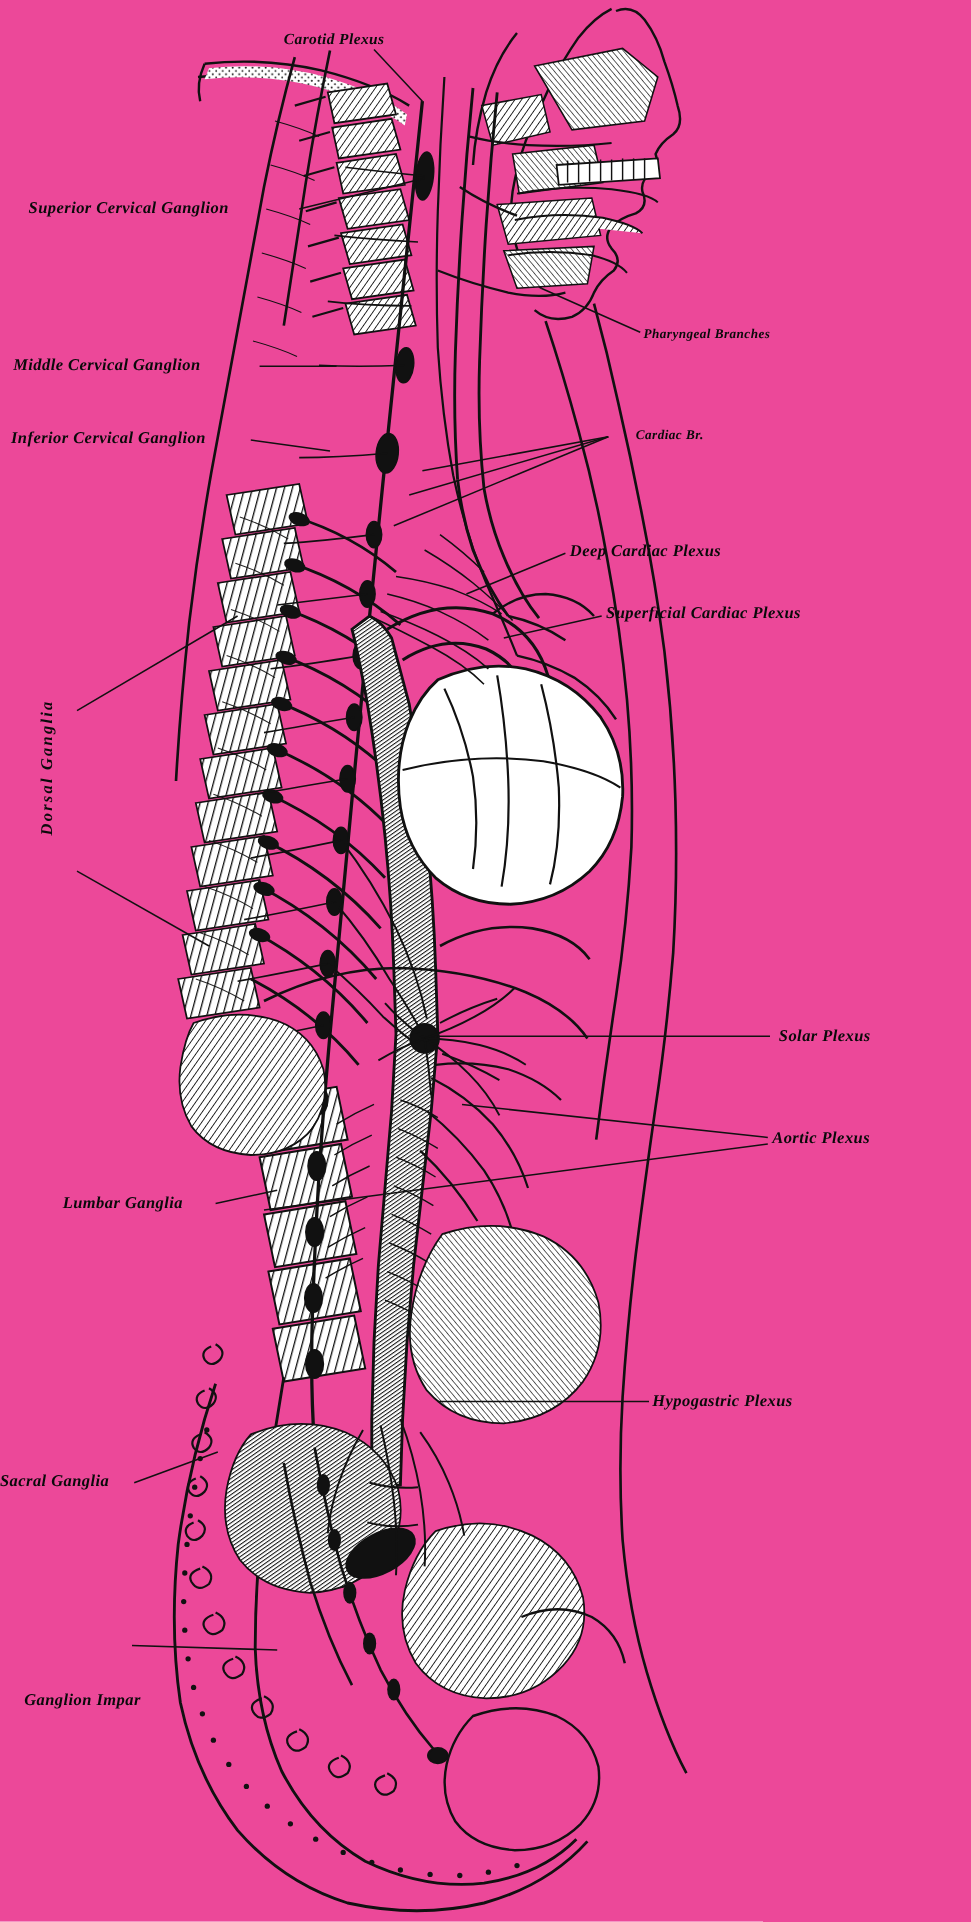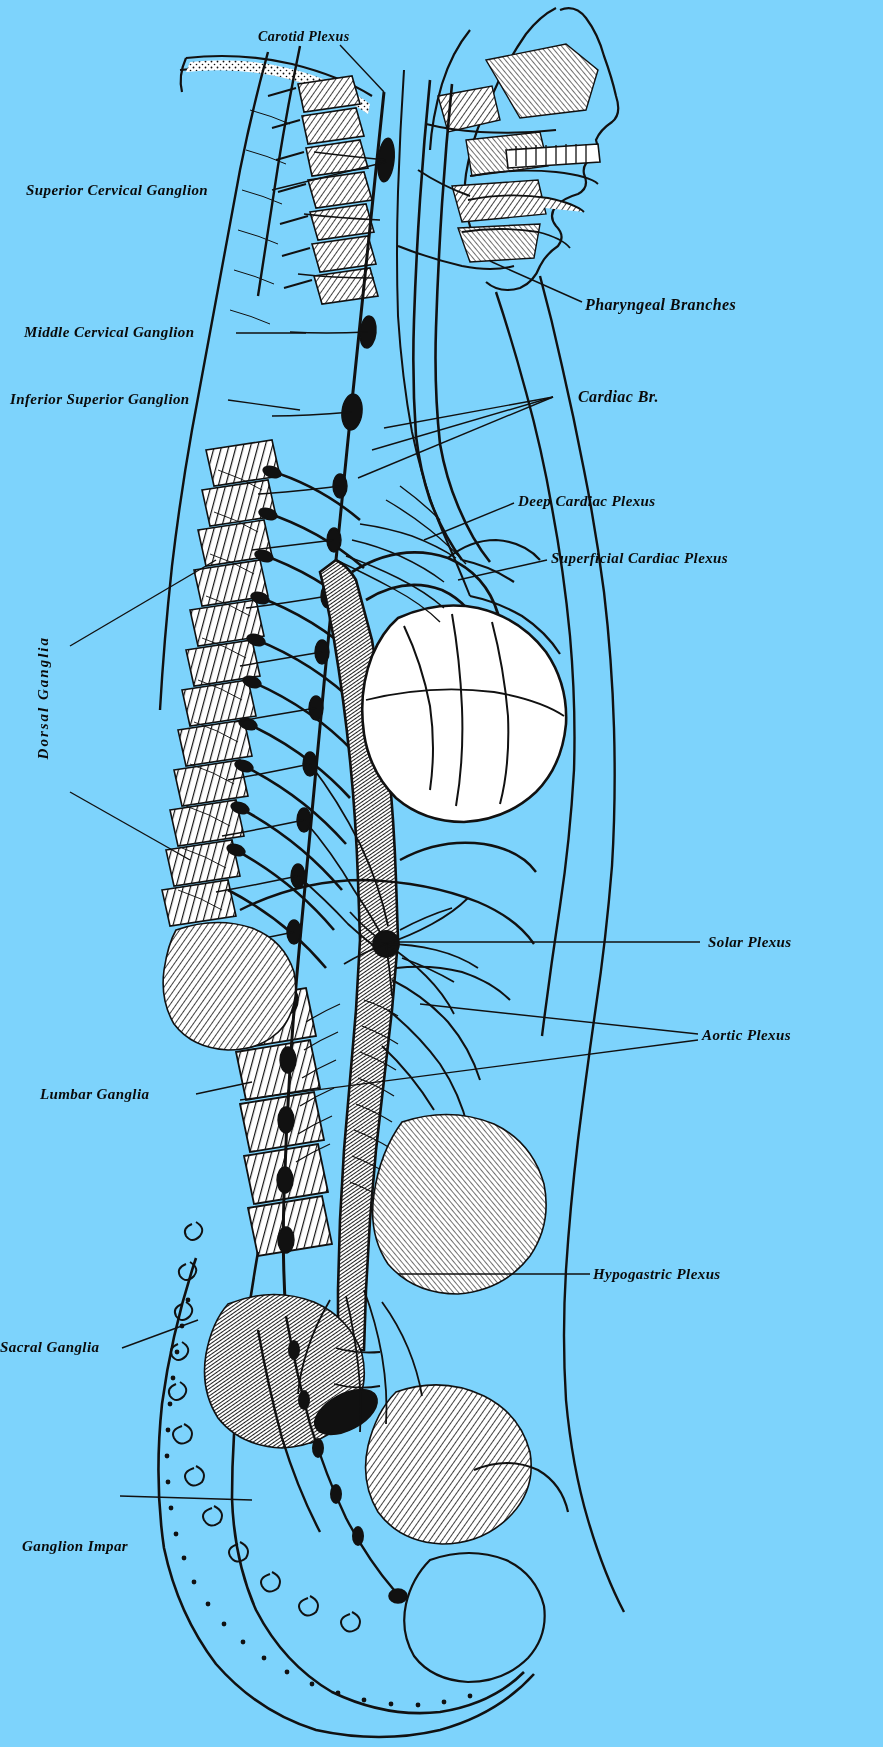--- a/index.html
+++ b/index.html
@@ -8,21 +8,21 @@
     padding: 0;
     background: #ffffff;
   }
   body {
     font-family: "Liberation Serif", serif;
   }
   #plate {
     position: relative;
     width: 883px;
     height: 1747px;
-    background: #7dd3fc;
+    background: #ec4899;
     overflow: hidden;
   }
   #figure-svg {
     position: absolute;
     left: 0;
     top: 0;
     width: 883px;
     height: 1747px;
   }
   .label {
@@ -31,21 +31,21 @@
     font-weight: bold;
     font-style: italic;
     color: #0a0a0a;
     white-space: nowrap;
     letter-spacing: 0.4px;
     line-height: 1;
     -webkit-font-smoothing: none;
   }
   .label.sz-sm { font-size: 14px; }
   .label.sz-md { font-size: 15px; font-style: italic; }
-  .label.sz-lg { font-size: 16px; }
+  .label.sz-lg { font-size: 12px; }
   .label.vertical {
     writing-mode: vertical-rl;
     transform: rotate(180deg);
     transform-origin: center center;
     letter-spacing: 2px;
   }
 </style>
 </head>
 <body>
 
@@ -484,39 +484,39 @@
       <path d="M590,1274 L398,1274"></path>
       <path d="M122,1348 L198,1320"></path>
       <path d="M120,1496 L252,1500"></path>
     </g>
   </svg>
 
   <div class="label sz-sm" style="left:258px; top:30px;">Carotid Plexus</div>
 
   <div class="label sz-md" style="left:26px; top:183px;">Superior Cervical Ganglion</div>
 
-  <div class="label sz-md" style="left:24px; top:325px;">Middle Cervical Ganglion</div>
-
-  <div class="label sz-md" style="left:10px; top:392px;">Inferior Superior Ganglion</div>
+  <div class="label sz-md" style="left:12px; top:325px;">Middle Cervical Ganglion</div>
+
+  <div class="label sz-md" style="left:10px; top:392px;">Inferior Cervical Ganglion</div>
 
   <div class="label sz-lg" style="left:585px; top:297px;">Pharyngeal Branches</div>
 
   <div class="label sz-lg" style="left:558px; top:389px;margin-left:20px;">Cardiac Br.</div>
 
   <div class="label sz-md" style="left:518px; top:494px;">Deep Cardiac Plexus</div>
 
   <div class="label sz-md" style="left:551px; top:551px;">Superficial Cardiac Plexus</div>
 
   <div class="label sz-md vertical" style="left:36px; top:636px;">Dorsal Ganglia</div>
 
   <div class="label sz-md" style="left:708px; top:935px;text-align:center;">Solar Plexus</div>
 
   <div class="label sz-md" style="left:702px; top:1028px;">Aortic Plexus</div>
 
-  <div class="label sz-md" style="left:40px; top:1087px;">Lumbar Ganglia</div>
+  <div class="label sz-md" style="left:57px; top:1087px;">Lumbar Ganglia</div>
 
   <div class="label sz-md" style="left:593px; top:1267px;">Hypogastric Plexus</div>
 
   <div class="label sz-md" style="left:0px; top:1340px;">Sacral Ganglia</div>
 
   <div class="label sz-md" style="left:22px; top:1539px;text-align:right;">Ganglion Impar</div>
 
 </div>
 
 </body></html>

